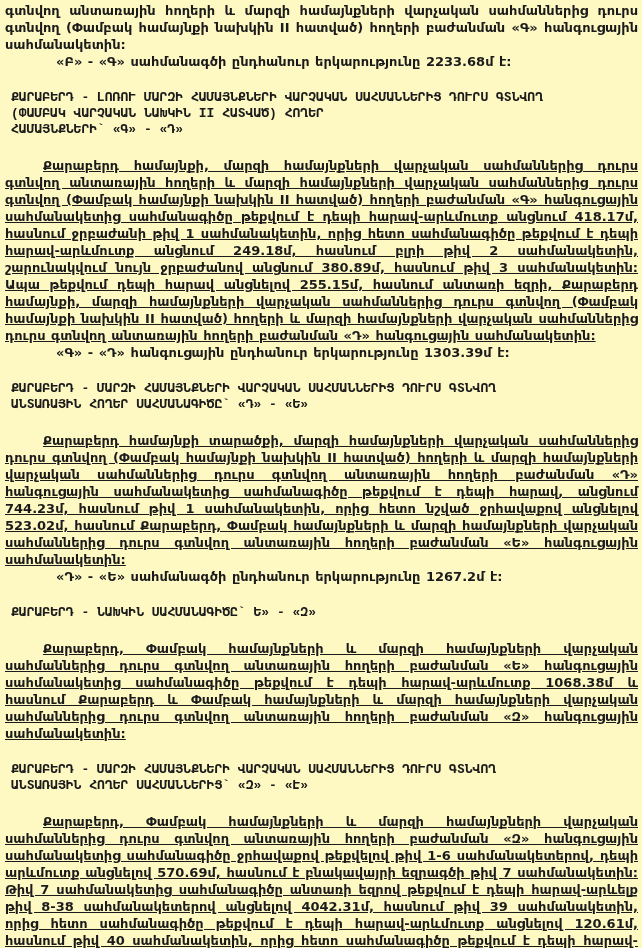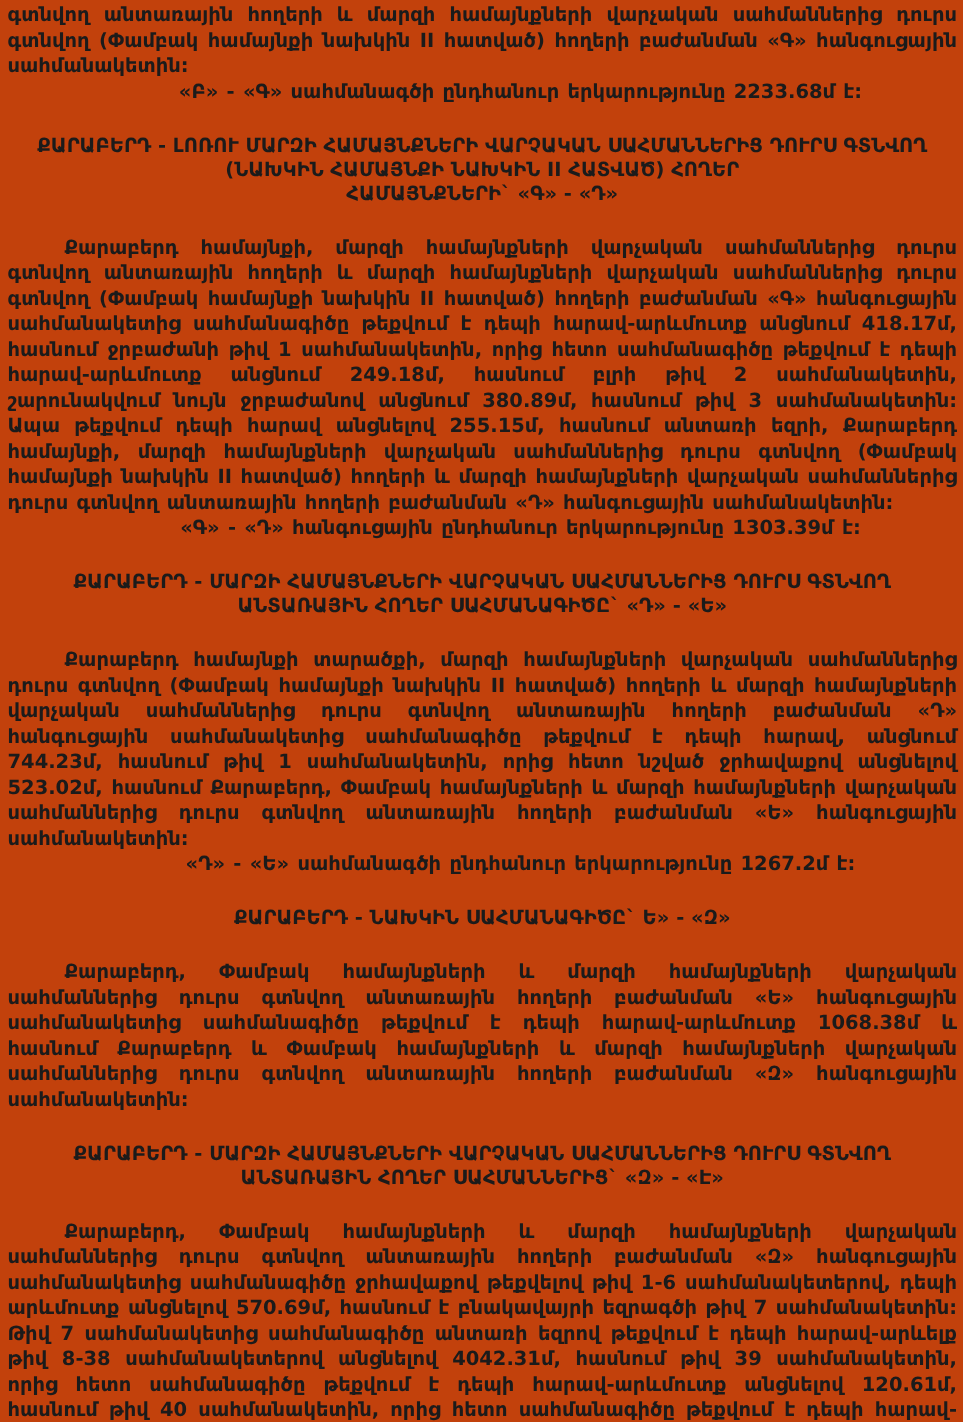--- a/index.html
+++ b/index.html
@@ -10,60 +10,62 @@
   body {
     width: 642px;
     height: 948px;
     overflow: hidden;
   }
   .page {
     box-sizing: border-box;
     width: 642px;
     height: 948px;
     padding: 2px 4px 0 5px;
-    background: #c2410c;
+    background: #fef9c3;
     color: #1b1b1b;
     font-family: "DejaVu Sans", "Liberation Sans", sans-serif;
     font-weight: bold;
     font-size: 13px;
     line-height: 17px;
     -webkit-font-smoothing: none;
   }
   p {
     margin: 0;
     text-align: justify;
     word-spacing: 1px;
   }
   p.body-para {
     text-indent: 38px;
+    text-decoration: underline;
   }
   p.length-line {
-    text-align: center;
+    text-align: left;
     text-indent: 51px;
   }
   .heading {
-    text-align: center;
+    text-align: left;
     margin: 20px 6px 19px 6px;
     font-weight: bold;
+    font-family: Liberation Mono, monospace;
   }
   .heading div {
     line-height: 16px;
   }
 </style>
 </head>
 <body>
 
 <div class="page">
 
   <p class="cont-para">գտնվող անտառային հողերի և մարզի համայնքների վարչական սահմաններից դուրս գտնվող (Փամբակ համայնքի նախկին II հատված) հողերի բաժանման «Գ» հանգուցային սահմանակետին:</p>
   <p class="length-line">«Բ» - «Գ» սահմանագծի ընդհանուր երկարությունը 2233.68մ է:</p>
 
   <div class="heading">
     <div>ՔԱՐԱԲԵՐԴ - ԼՈՌՈՒ ՄԱՐԶԻ ՀԱՄԱՅՆՔՆԵՐԻ ՎԱՐՉԱԿԱՆ ՍԱՀՄԱՆՆԵՐԻՑ ԴՈՒՐՍ ԳՏՆՎՈՂ</div>
-    <div>(ՆԱԽԿԻՆ ՀԱՄԱՅՆՔԻ ՆԱԽԿԻՆ II ՀԱՏՎԱԾ) ՀՈՂԵՐ</div>
+    <div>(ՓԱՄԲԱԿ ՎԱՐՉԱԿԱՆ ՆԱԽԿԻՆ II ՀԱՏՎԱԾ) ՀՈՂԵՐ</div>
     <div>ՀԱՄԱՅՆՔՆԵՐԻ` «Գ» - «Դ»</div>
   </div>
   <p class="body-para">Քարաբերդ համայնքի, մարզի համայնքների վարչական սահմաններից դուրս գտնվող անտառային հողերի և մարզի համայնքների վարչական սահմաններից դուրս գտնվող (Փամբակ համայնքի նախկին II հատված) հողերի բաժանման «Գ» հանգուցային սահմանակետից սահմանագիծը թեքվում է դեպի հարավ-արևմուտք անցնում 418.17մ, հասնում ջրբաժանի թիվ 1 սահմանակետին, որից հետո սահմանագիծը թեքվում է դեպի հարավ-արևմուտք անցնում 249.18մ, հասնում բլրի թիվ 2 սահմանակետին, շարունակվում նույն ջրբաժանով անցնում 380.89մ, հասնում թիվ 3 սահմանակետին: Ապա թեքվում դեպի հարավ անցնելով 255.15մ, հասնում անտառի եզրի, Քարաբերդ համայնքի, մարզի համայնքների վարչական սահմաններից դուրս գտնվող (Փամբակ համայնքի նախկին II հատված) հողերի և մարզի համայնքների վարչական սահմաններից դուրս գտնվող անտառային հողերի բաժանման «Դ» հանգուցային սահմանակետին:</p>
   <p class="length-line">«Գ» - «Դ» հանգուցային ընդհանուր երկարությունը 1303.39մ է:</p>
 
   <div class="heading">
     <div>ՔԱՐԱԲԵՐԴ - ՄԱՐԶԻ ՀԱՄԱՅՆՔՆԵՐԻ ՎԱՐՉԱԿԱՆ ՍԱՀՄԱՆՆԵՐԻՑ ԴՈՒՐՍ ԳՏՆՎՈՂ</div>
     <div>ԱՆՏԱՌԱՅԻՆ ՀՈՂԵՐ ՍԱՀՄԱՆԱԳԻԾԸ` «Դ» - «Ե»</div>
   </div>
   <p class="body-para">Քարաբերդ համայնքի տարածքի, մարզի համայնքների վարչական սահմաններից դուրս գտնվող (Փամբակ համայնքի նախկին II հատված) հողերի և մարզի համայնքների վարչական սահմաններից դուրս գտնվող անտառային հողերի բաժանման «Դ» հանգուցային սահմանակետից սահմանագիծը թեքվում է դեպի հարավ, անցնում 744.23մ, հասնում թիվ 1 սահմանակետին, որից հետո նշված ջրհավաքով անցնելով 523.02մ, հասնում Քարաբերդ, Փամբակ համայնքների և մարզի համայնքների վարչական սահմաններից դուրս գտնվող անտառային հողերի բաժանման «Ե» հանգուցային սահմանակետին:</p>

